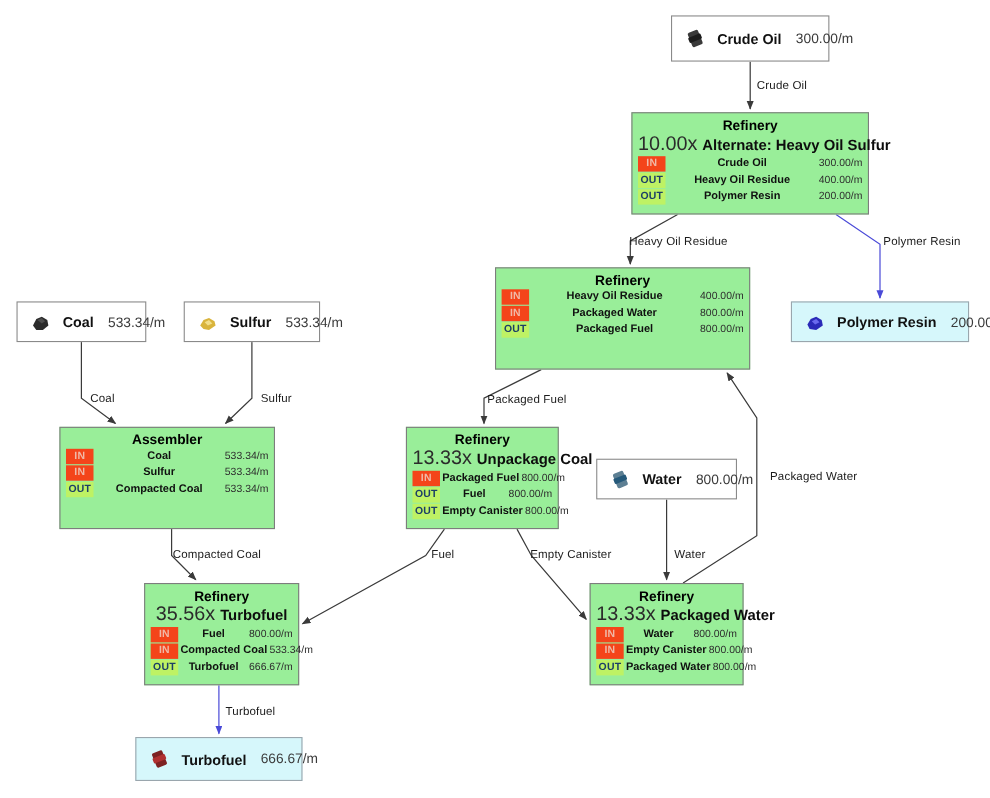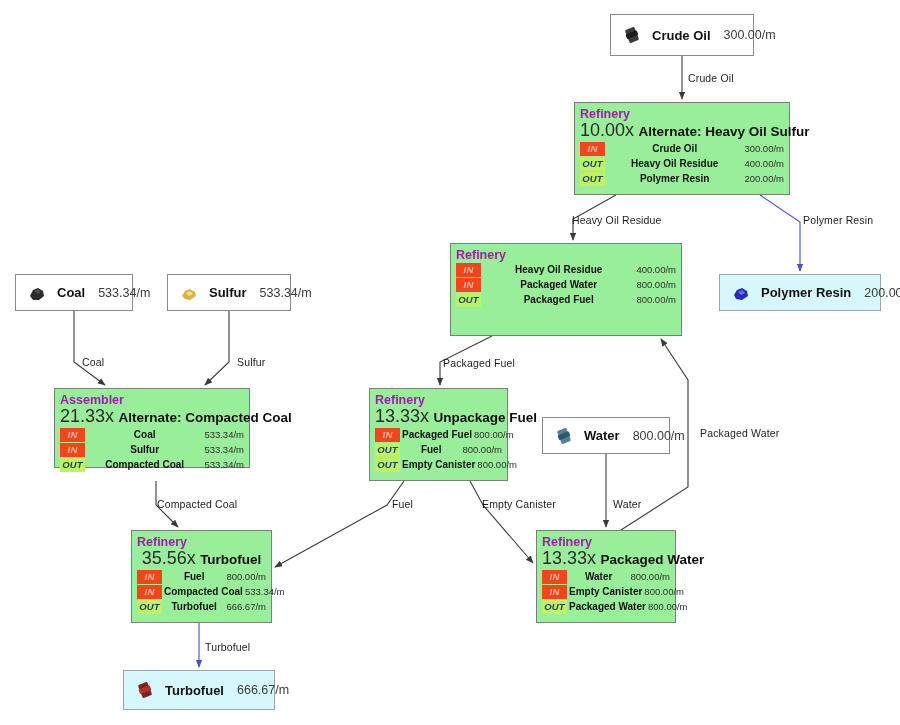--- a/index.html
+++ b/index.html
@@ -63,24 +63,24 @@
   .recipe-node {
     position: absolute;
     box-sizing: border-box;
     border: 1px solid #7d7d7d;
     background: #99ee99;
     padding: 4px 5px 5px 5px;
     display: flex;
     flex-direction: column;
   }
   .machine-name {
-    text-align: left;
+    text-align: center;
     font-size: 12.5px;
     font-weight: bold;
-    color: #a21caf;
+    color: #000000;
     line-height: 15px;
   }
   .recipe-line {
     text-align: center;
     line-height: 17px;
     white-space: nowrap;
     margin-bottom: 2px;
   }
   .recipe-mult {
     font-size: 18px;
@@ -102,21 +102,20 @@
     height: 14px;
   }
   .io-badge {
     flex: 0 0 auto;
     width: 25px;
     font-size: 9.5px;
     font-weight: bold;
     text-align: center;
     line-height: 14px;
     letter-spacing: 0.2px;
-    font-style: italic;
   }
   .io-badge.in  { background: #f4441a; color: #f0b9a8; }
   .io-badge.out { background: #bef264; color: #1c3f66; }
   .io-item {
     flex: 1 1 auto;
     font-size: 10px;
     font-weight: bold;
     text-align: center;
     line-height: 14px;
     color: #101010;
@@ -273,44 +272,43 @@
             <span class="io-item">Packaged Water</span>
             <span class="io-rate">800.00/m</span>
           </div>
           <div class="io-row">
             <span class="io-badge out">OUT</span>
             <span class="io-item">Packaged Fuel</span>
             <span class="io-rate">800.00/m</span>
           </div>
         </div>
       </div>
-      <div class="recipe-node" style="left: 54px; top: 388px; width: 196px; height: 80px;">
+      <div class="recipe-node" style="left: 54px; top: 388px; width: 196px; height: 93px;">
         <div class="machine-name">Assembler</div>
-        <div class="recipe-line"><span class="recipe-mult">21.33x</span> <span class="recipe-name">Alternate: Compacted Coal</span></div>
         <div class="io-table">
           <div class="io-row">
             <span class="io-badge in">IN</span>
             <span class="io-item">Coal</span>
             <span class="io-rate">533.34/m</span>
           </div>
           <div class="io-row">
             <span class="io-badge in">IN</span>
             <span class="io-item">Sulfur</span>
             <span class="io-rate">533.34/m</span>
           </div>
           <div class="io-row">
             <span class="io-badge out">OUT</span>
             <span class="io-item">Compacted Coal</span>
             <span class="io-rate">533.34/m</span>
           </div>
         </div>
       </div>
       <div class="recipe-node" style="left: 369px; top: 388px; width: 139px; height: 93px;">
         <div class="machine-name">Refinery</div>
-        <div class="recipe-line"><span class="recipe-mult">13.33x</span> <span class="recipe-name">Unpackage Fuel</span></div>
+        <div class="recipe-line"><span class="recipe-mult">13.33x</span> <span class="recipe-name">Unpackage Coal</span></div>
         <div class="io-table">
           <div class="io-row">
             <span class="io-badge in">IN</span>
             <span class="io-item">Packaged Fuel</span>
             <span class="io-rate">800.00/m</span>
           </div>
           <div class="io-row">
             <span class="io-badge out">OUT</span>
             <span class="io-item">Fuel</span>
             <span class="io-rate">800.00/m</span>

